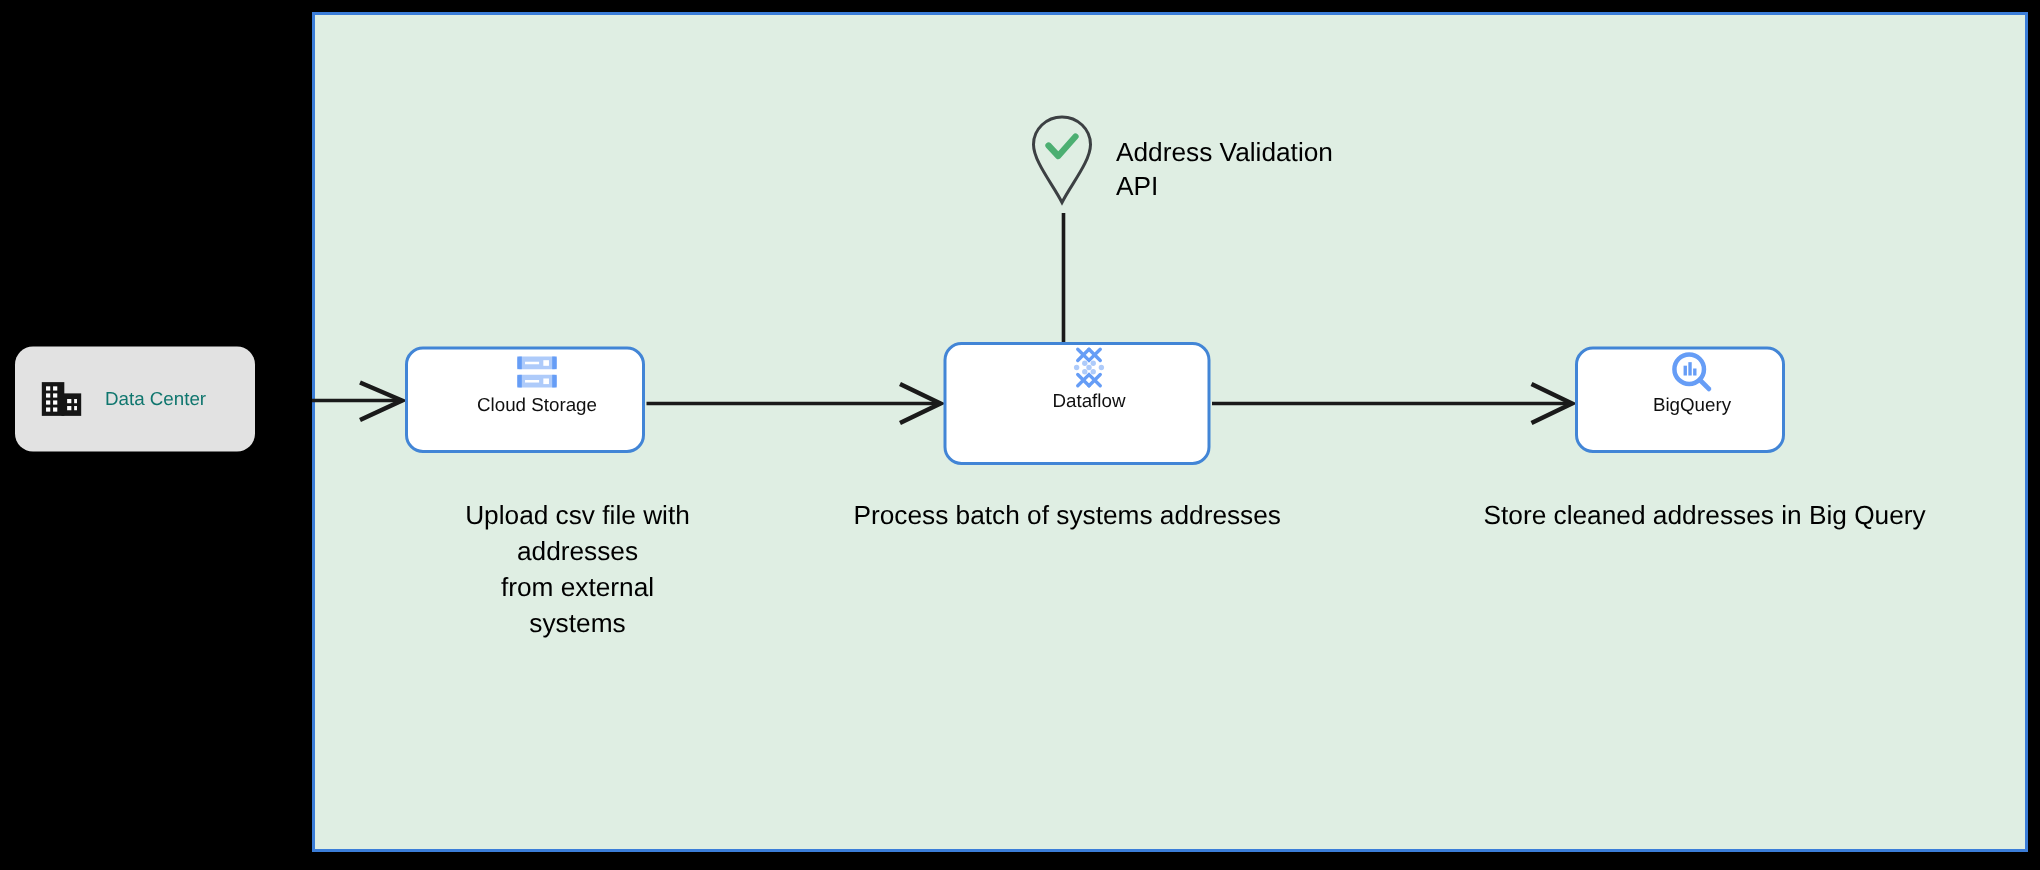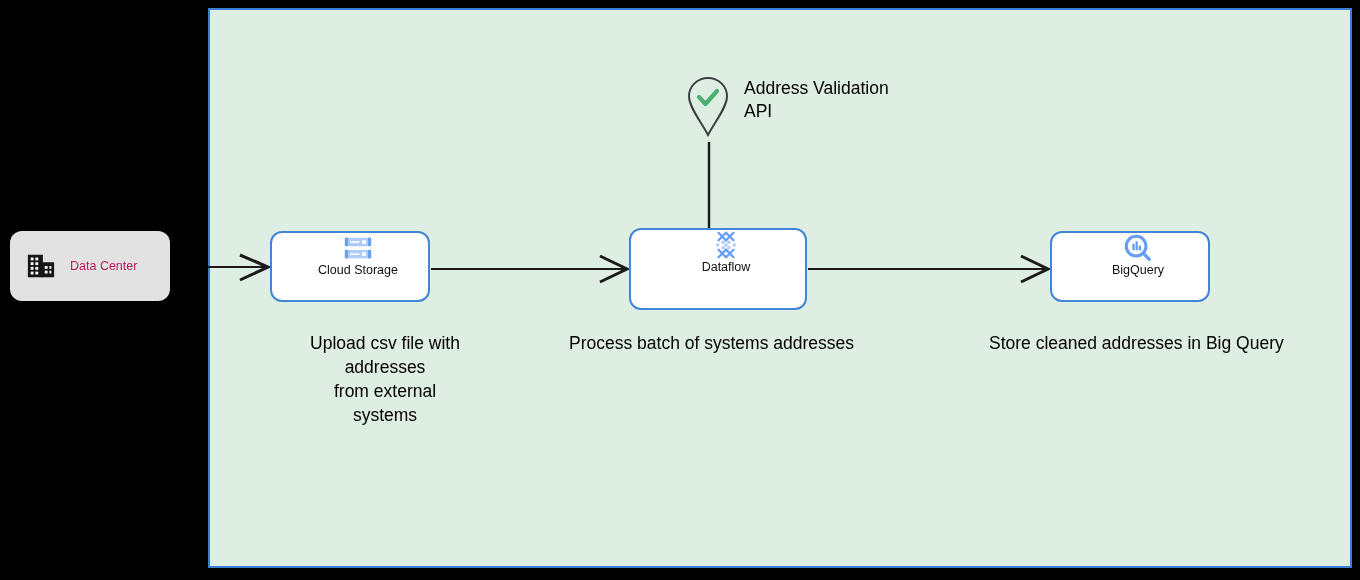--- a/index.html
+++ b/index.html
@@ -43,21 +43,21 @@
   }
   .datacenter-icon {
     width: 30px;
     height: 30px;
     margin-left: 16px;
     flex: 0 0 auto;
   }
   .datacenter-label {
     font-size: 12.5px;
     margin-left: 14px;
-    color: #be185d;
+    color: #0f766e;
     white-space: nowrap;
   }
 
   
   .node {
     position: absolute;
     background: #ffffff;
     border: 2px solid #4285d6;
     border-radius: 12px;
     box-sizing: border-box;
@@ -73,40 +73,40 @@
   }
   .node .node-label {
     font-size: 12.5px;
     margin-left: 16px;
     color: #101010;
     white-space: nowrap;
   }
 
   .node-storage  { left: 270px;  top: 231px; width: 160px; height: 71px; }
   .node-dataflow { left: 629px;  top: 228px; width: 178px; height: 82px; }
-  .node-bigquery { left: 1050px; top: 231px; width: 160px; height: 71px; }
+  .node-bigquery { left: 1050px; top: 231px; width: 140px; height: 71px; }
 
   
   .api-group {
     position: absolute;
     left: 686px;
     top: 76px;
     display: flex;
     align-items: flex-start;
   }
   .api-icon {
     width: 44px;
     height: 62px;
     flex: 0 0 auto;
   }
   .api-label {
     font-size: 17.5px;
     line-height: 23px;
     margin-left: 14px;
-    margin-top: 1px;
+    margin-top: 14px;
     color: #000000;
     white-space: pre-line;
   }
 
   
   .caption {
     position: absolute;
     font-size: 17.5px;
     line-height: 24px;
     color: #000000;

